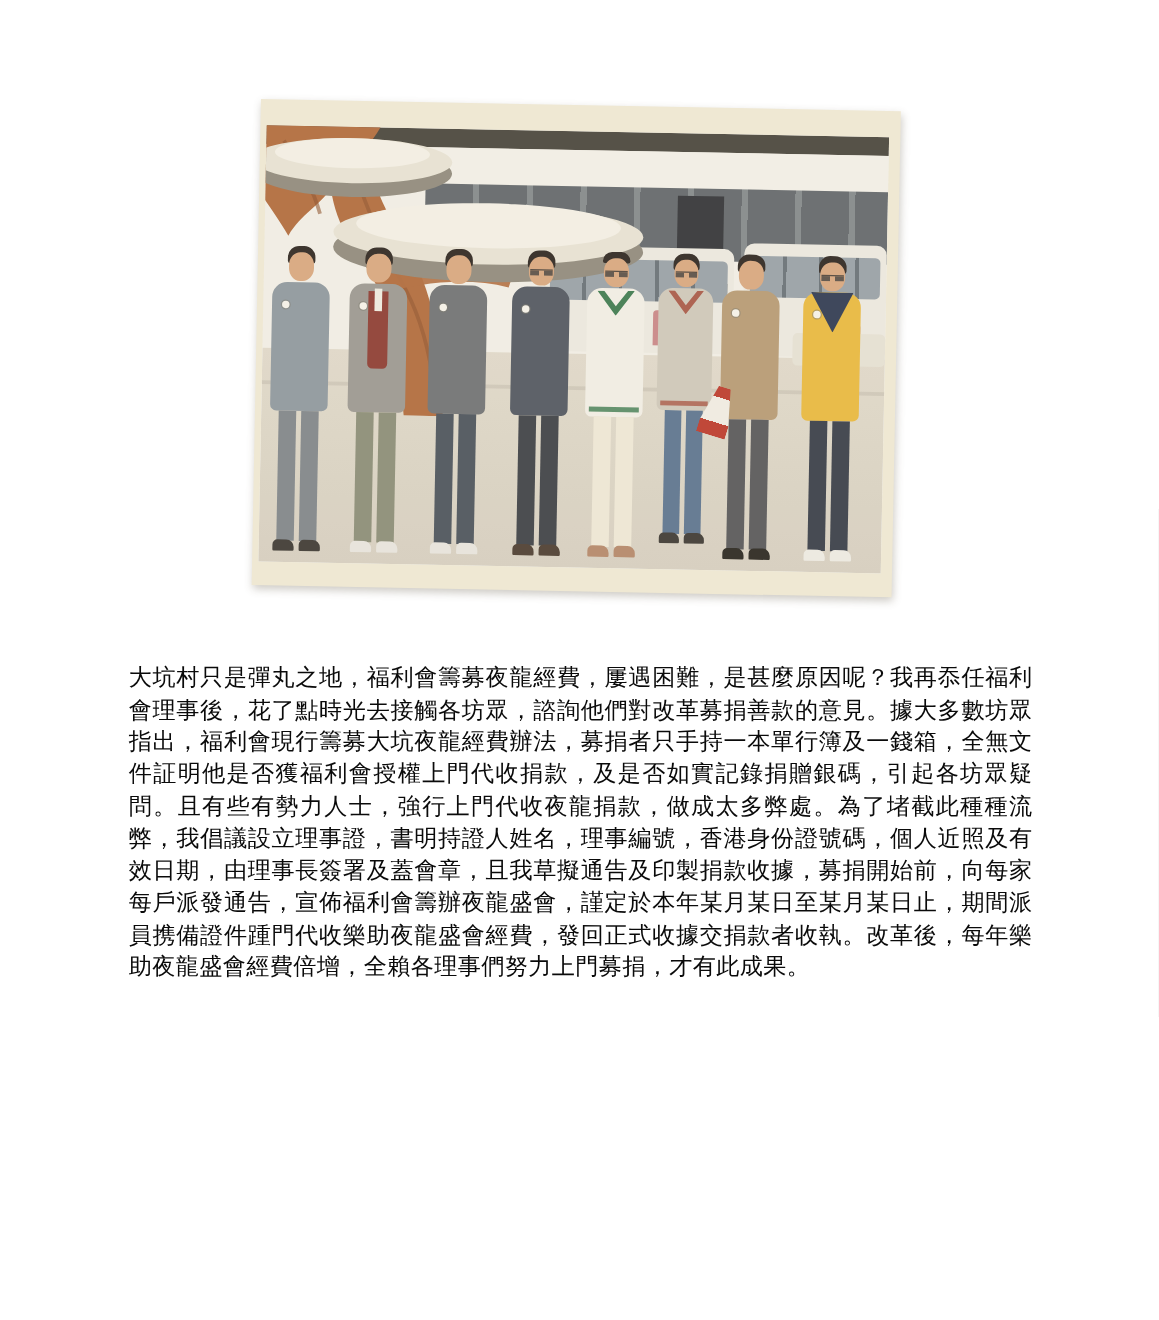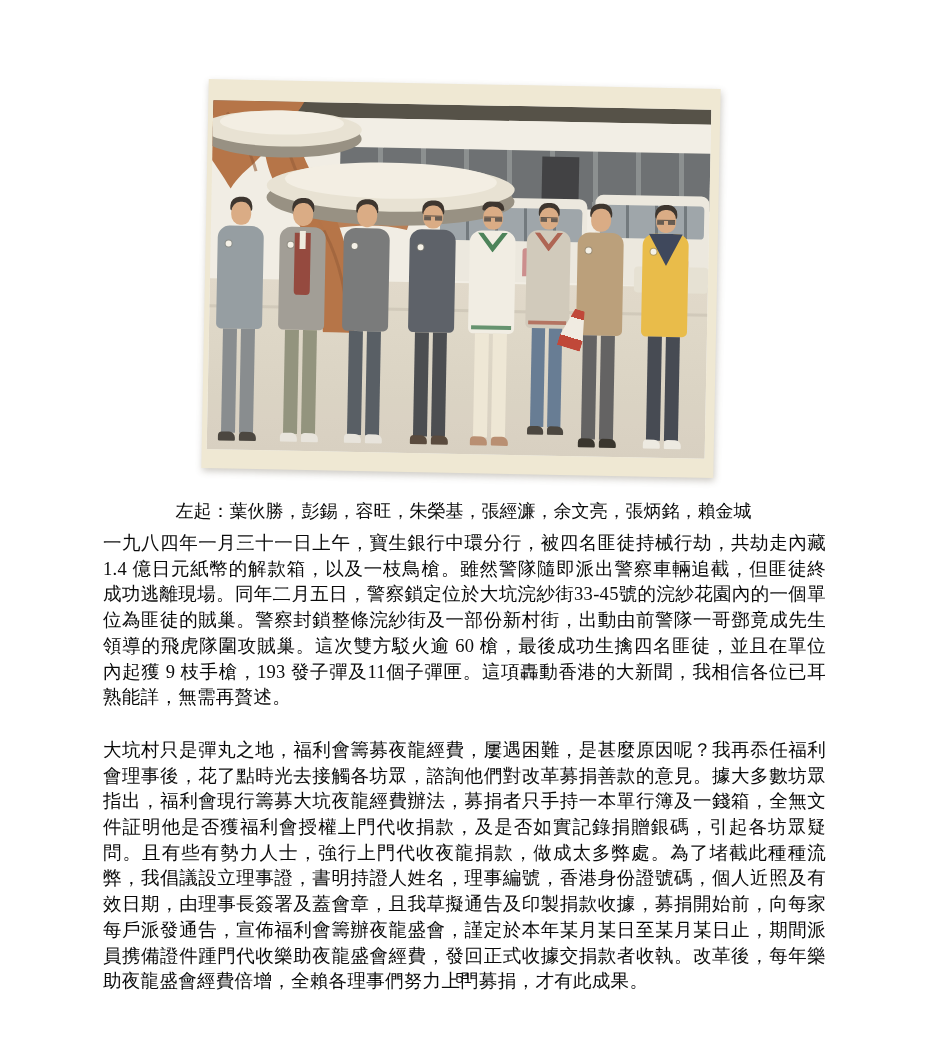--- a/index.html
+++ b/index.html
@@ -207,21 +207,18 @@
             <div class="badge"></div>
             <div class="leg l" style="background:#353c48"></div>
             <div class="leg r" style="background:#353c48"></div>
             <div class="shoe l" style="background:#eeece6"></div>
             <div class="shoe r" style="background:#eeece6"></div>
           </div>
         </div>
     </div>
   </div>
 
-  <div class="caption-names">左起：葉伙勝，彭錫，容旺，朱榮基，張經濂，余文亮，張炳銘，賴金城</div>
 
   <div class="body-text">
-    <p>一九八四年一月三十一日上午，寶生銀行中環分行，被四名匪徒持械行劫，共劫走內藏 1.4 億日元紙幣的解款箱，以及一枝鳥槍。雖然警隊隨即派出警察車輛追截，但匪徒終成功逃離現場。同年二月五日，警察鎖定位於大坑浣紗街33-45號的浣紗花園內的一個單位為匪徒的賊巢。警察封鎖整條浣紗街及一部份新村街，出動由前警隊一哥鄧竟成先生領導的飛虎隊圍攻賊巢。這次雙方駁火逾 60 槍，最後成功生擒四名匪徒，並且在單位內起獲 9 枝手槍，193 發子彈及11個子彈匣。這項轟動香港的大新聞，我相信各位已耳熟能詳，無需再贅述。</p>
     <p>大坑村只是彈丸之地，福利會籌募夜龍經費，屢遇困難，是甚麼原因呢？我再忝任福利會理事後，花了點時光去接觸各坊眾，諮詢他們對改革募捐善款的意見。據大多數坊眾指出，福利會現行籌募大坑夜龍經費辦法，募捐者只手持一本單行簿及一錢箱，全無文件証明他是否獲福利會授權上門代收捐款，及是否如實記錄捐贈銀碼，引起各坊眾疑問。且有些有勢力人士，強行上門代收夜龍捐款，做成太多弊處。為了堵截此種種流弊，我倡議設立理事證，書明持證人姓名，理事編號，香港身份證號碼，個人近照及有效日期，由理事長簽署及蓋會章，且我草擬通告及印製捐款收據，募捐開始前，向每家每戶派發通告，宣佈福利會籌辦夜龍盛會，謹定於本年某月某日至某月某日止，期間派員携備證件踵門代收樂助夜龍盛會經費，發回正式收據交捐款者收執。改革後，每年樂助夜龍盛會經費倍增，全賴各理事們努力上門募捐，才有此成果。</p>
   </div>
 
-  <div class="page-number">51</div>
 </div>
 
 </body></html>

